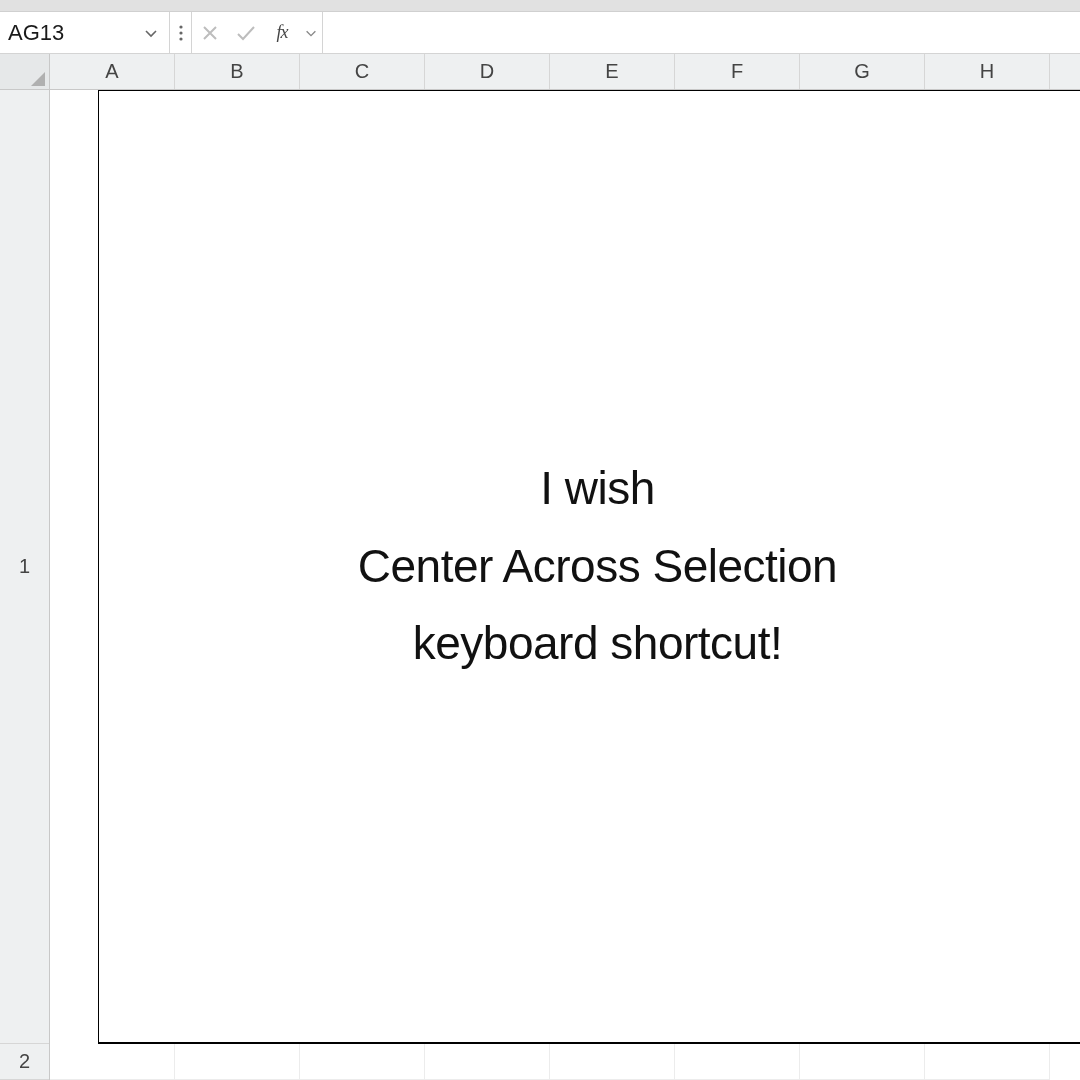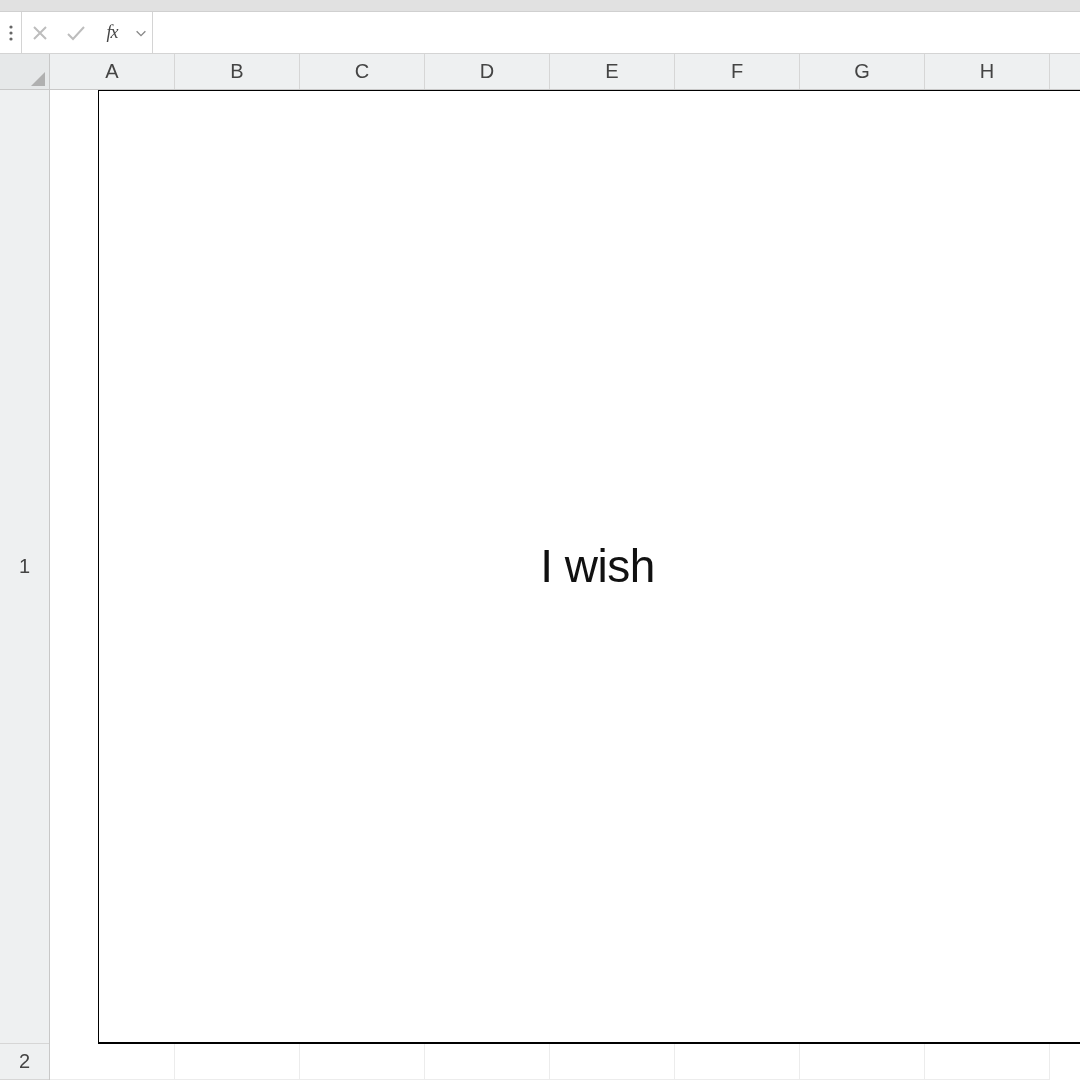--- a/index.html
+++ b/index.html
@@ -196,20 +196,28 @@
   }
 
   svg { pointer-events: none; }
 </style>
 </head>
 <body>
 
 <div class="top-strip"></div>
 
 <div class="formula-bar">
+  <div class="name-box-wrap">
+    <input class="name-box" type="text" value="AG13" style="">
+    <span class="chev">
+      <svg width="16" height="16" viewBox="0 0 16 16">
+          <path d="M3 6 l5 5 l5 -5" fill="none" stroke="#666" stroke-width="1.6"></path>
+        </svg>
+    </span>
+  </div>
 
   <div class="fb-sep">
     <svg width="6" height="18" viewBox="0 0 6 18">
       <circle cx="3" cy="3" r="1.6" fill="#666"></circle>
       <circle cx="3" cy="9" r="1.6" fill="#666"></circle>
       <circle cx="3" cy="15" r="1.6" fill="#666"></circle>
     </svg>
   </div>
 
   <div class="fb-btn disabled">
@@ -249,20 +257,22 @@
 </div>
 
 <div class="grid-area">
   <div class="row-gutter">
     <div class="row-h r1">1</div>
     <div class="row-h r2">2</div>
   </div>
   <div class="cells">
     <div class="big-cell">
       <div class="line">I wish</div>
+      <div class="line">Center Across Selection</div>
+      <div class="line">keyboard shortcut!</div>
     </div>
     <div class="row2-cells">
       <div class="c"></div>
       <div class="c"></div>
       <div class="c"></div>
       <div class="c"></div>
       <div class="c"></div>
       <div class="c"></div>
       <div class="c"></div>
       <div class="c"></div>

